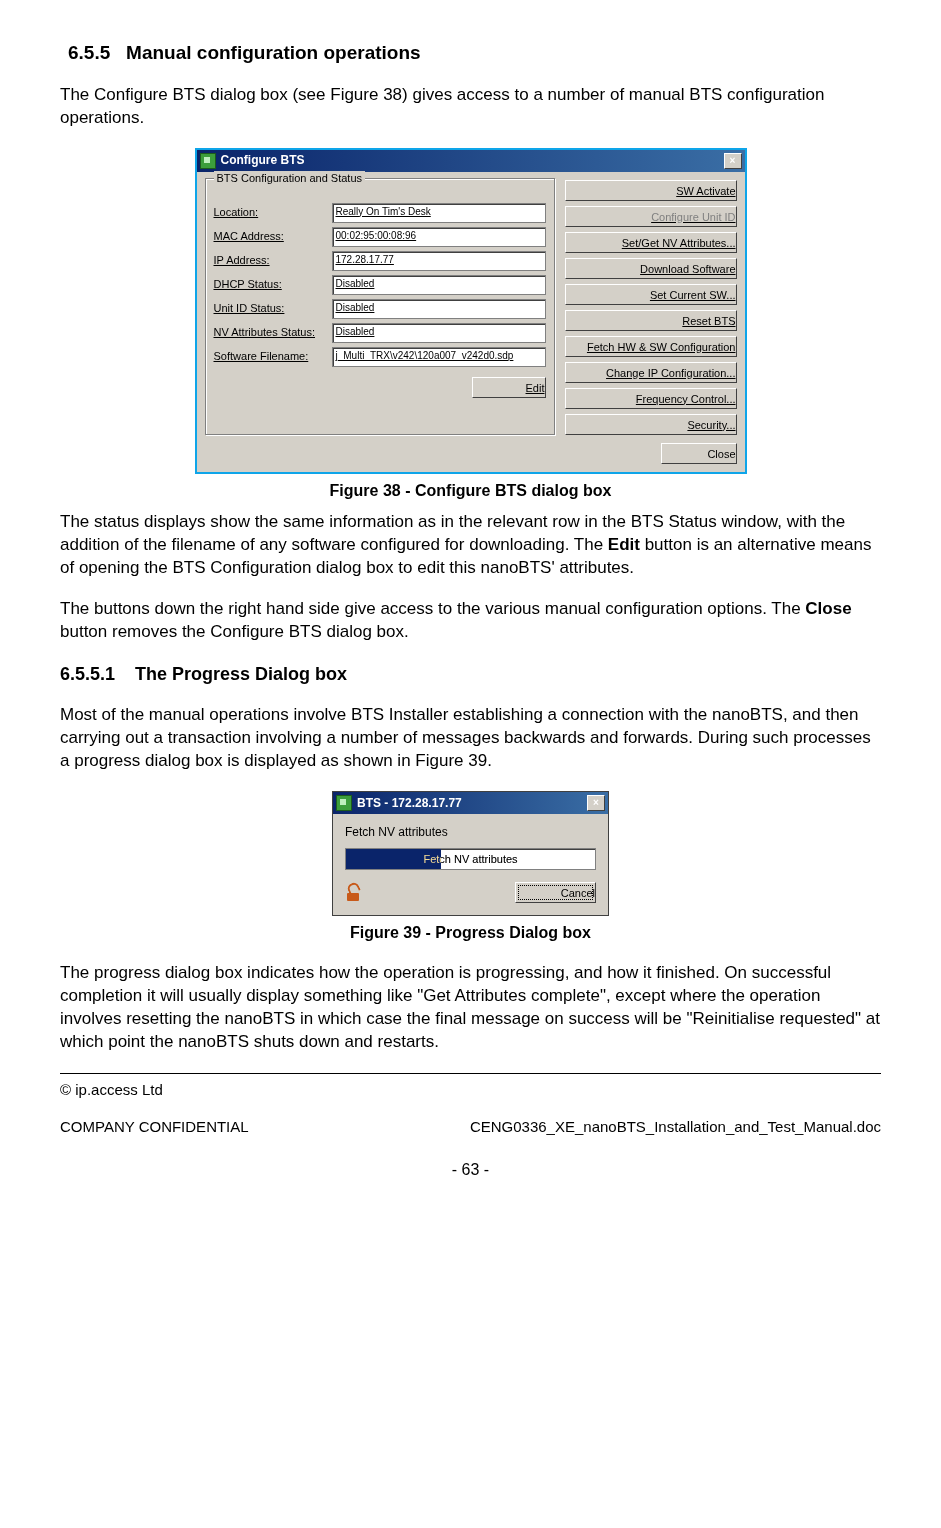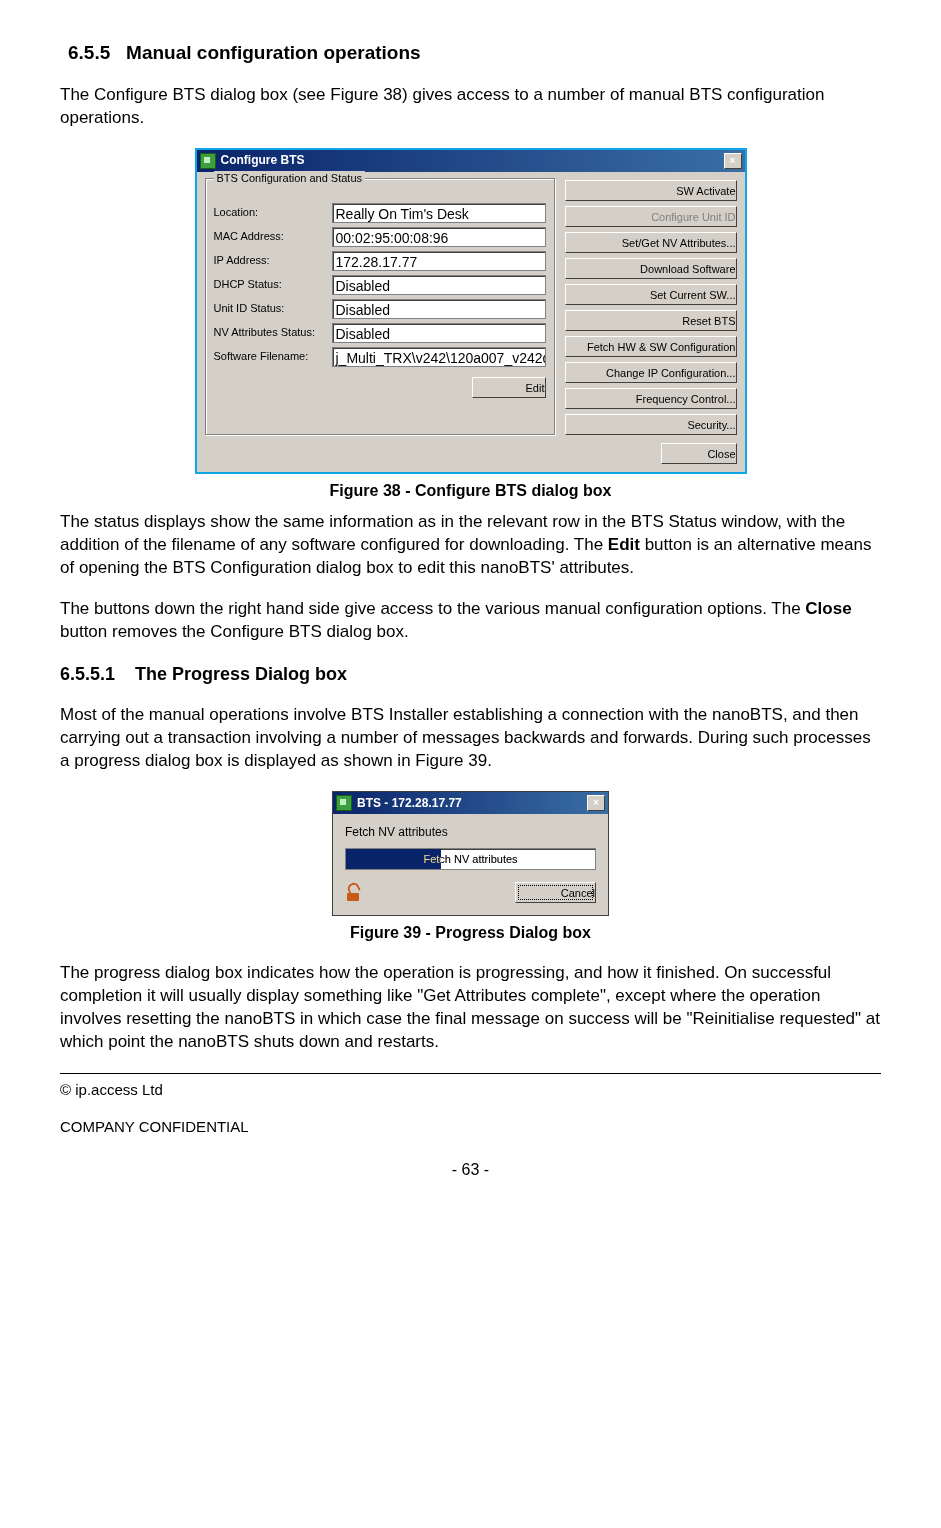--- a/index.html
+++ b/index.html
@@ -71,20 +71,21 @@
     border-right: 1px solid #404040;
     border-bottom: 1px solid #404040;
     display: flex; align-items: center; justify-content: center;
     font-size: 10px; font-weight: bold; font-family: Arial;
   }
 
   .dlg-body {
     display: flex;
     padding: 6px 8px 8px 8px;
     gap: 10px;
+    text-decoration: underline;
   }
   .groupbox {
     border: 1px solid #808080;
     box-shadow: inset 1px 1px 0 #fff, 1px 1px 0 #fff;
     padding: 20px 8px 10px 8px;
     position: relative;
     flex: 1;
     min-width: 0;
   }
   .groupbox .legend {
@@ -105,21 +106,21 @@
     text-align: left;
     font-size: 11px;
     white-space: nowrap;
   }
   .textbox, .textbox-yellow {
     flex: 1;
     height: 17px;
     border: 1px solid #808080;
     background: #fff;
     box-shadow: inset 1px 1px 0 #404040;
-    font-size: 14px;
+    font-size: 10px;
     padding: 1px 3px 0 3px;
     overflow: hidden;
     white-space: nowrap;
     text-align: left;
   }
   .textbox-yellow { background: #ffff00; }
   .btn {
     height: 21px;
     background: #d4d0c8;
     border-top: 1px solid #fff;
@@ -323,15 +324,16 @@
 </div>
 <div class="figure-caption">Figure 39 - Progress Dialog box</div>
 
 <p style="margin-top:18px;">The progress dialog box indicates how the operation is progressing, and how it finished. On successful completion it will usually display something like "Get Attributes complete", except where the operation involves resetting the nanoBTS in which case the final message on success will be "Reinitialise requested" at which point the nanoBTS shuts down and restarts.</p>
 
 <hr class="foot-rule">
 <div class="footer">
   <div>© ip.access Ltd</div>
   <div class="footer-row">
     <span>COMPANY CONFIDENTIAL</span>
+    <span>CENG0336_XE_nanoBTS_Installation_and_Test_Manual.doc</span>
   </div>
   <div class="page-num">- 63 -</div>
 </div>
 
 </body></html>

